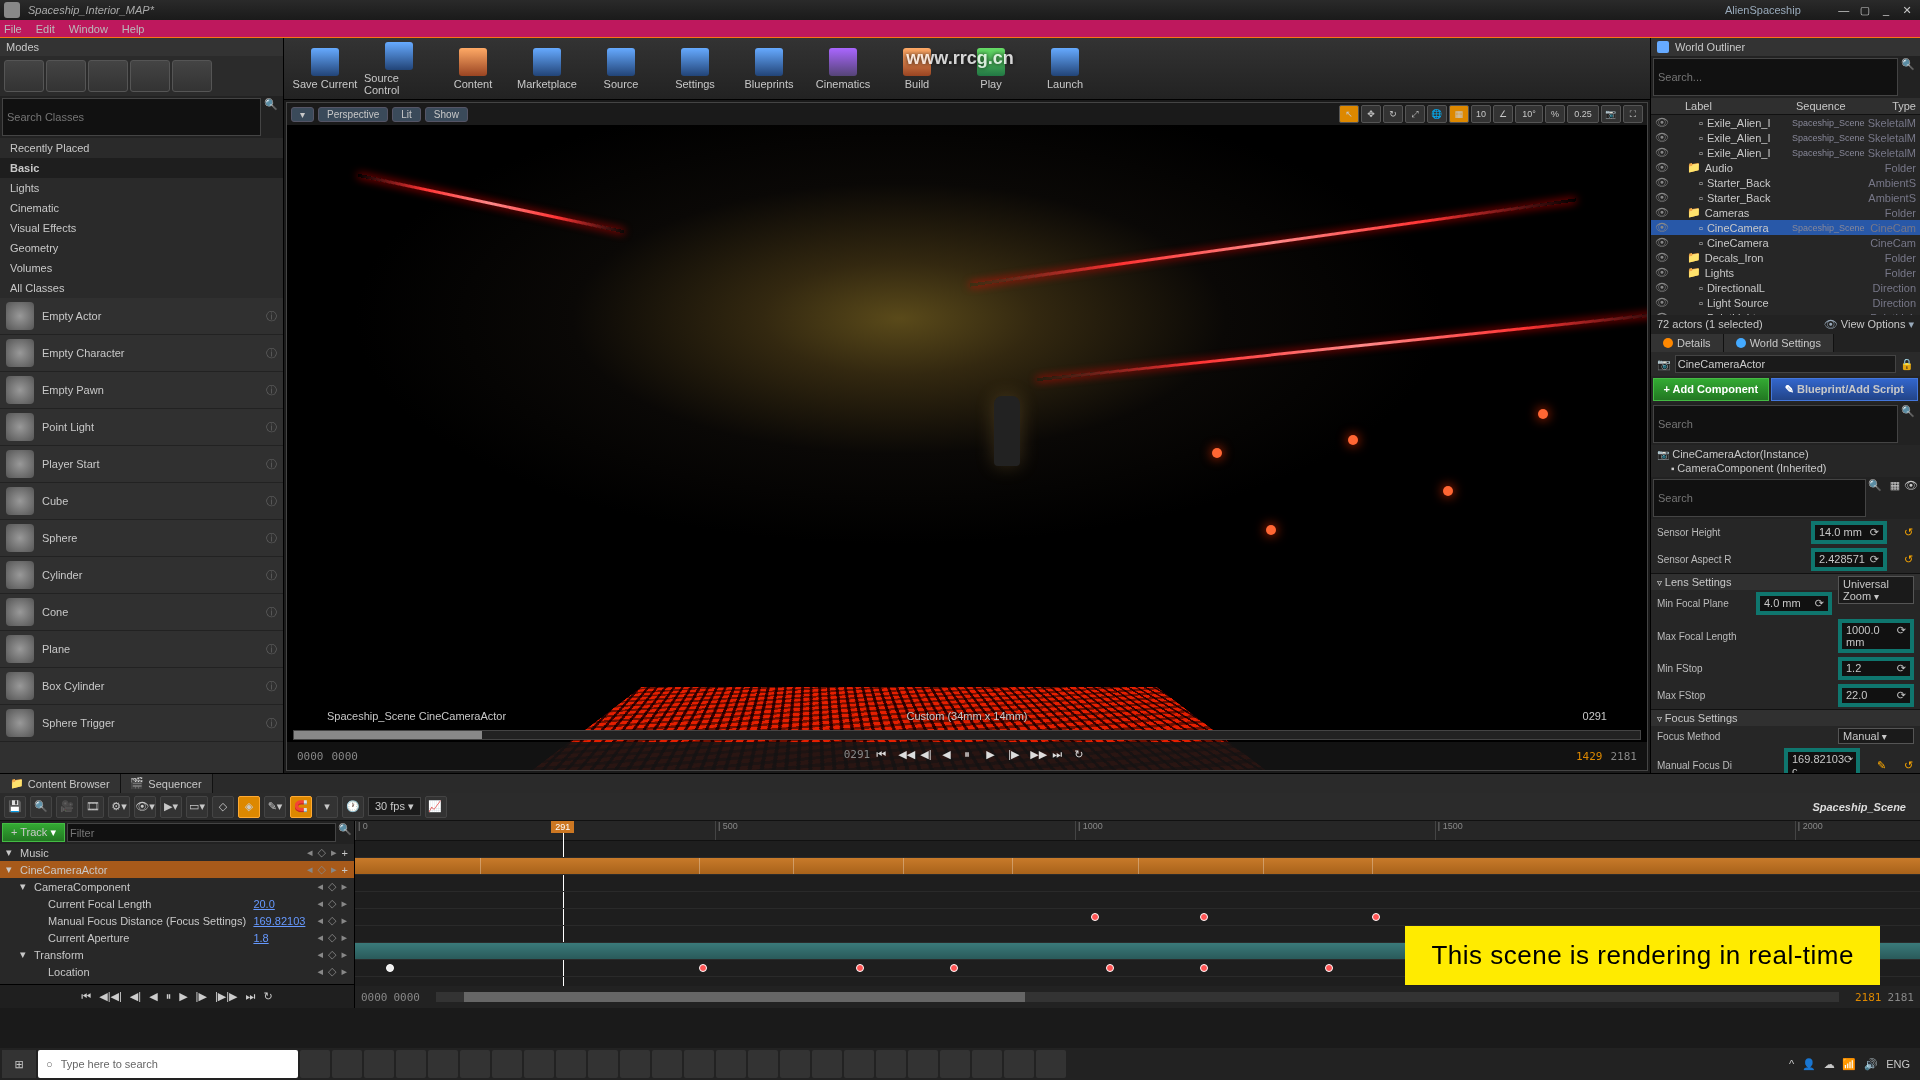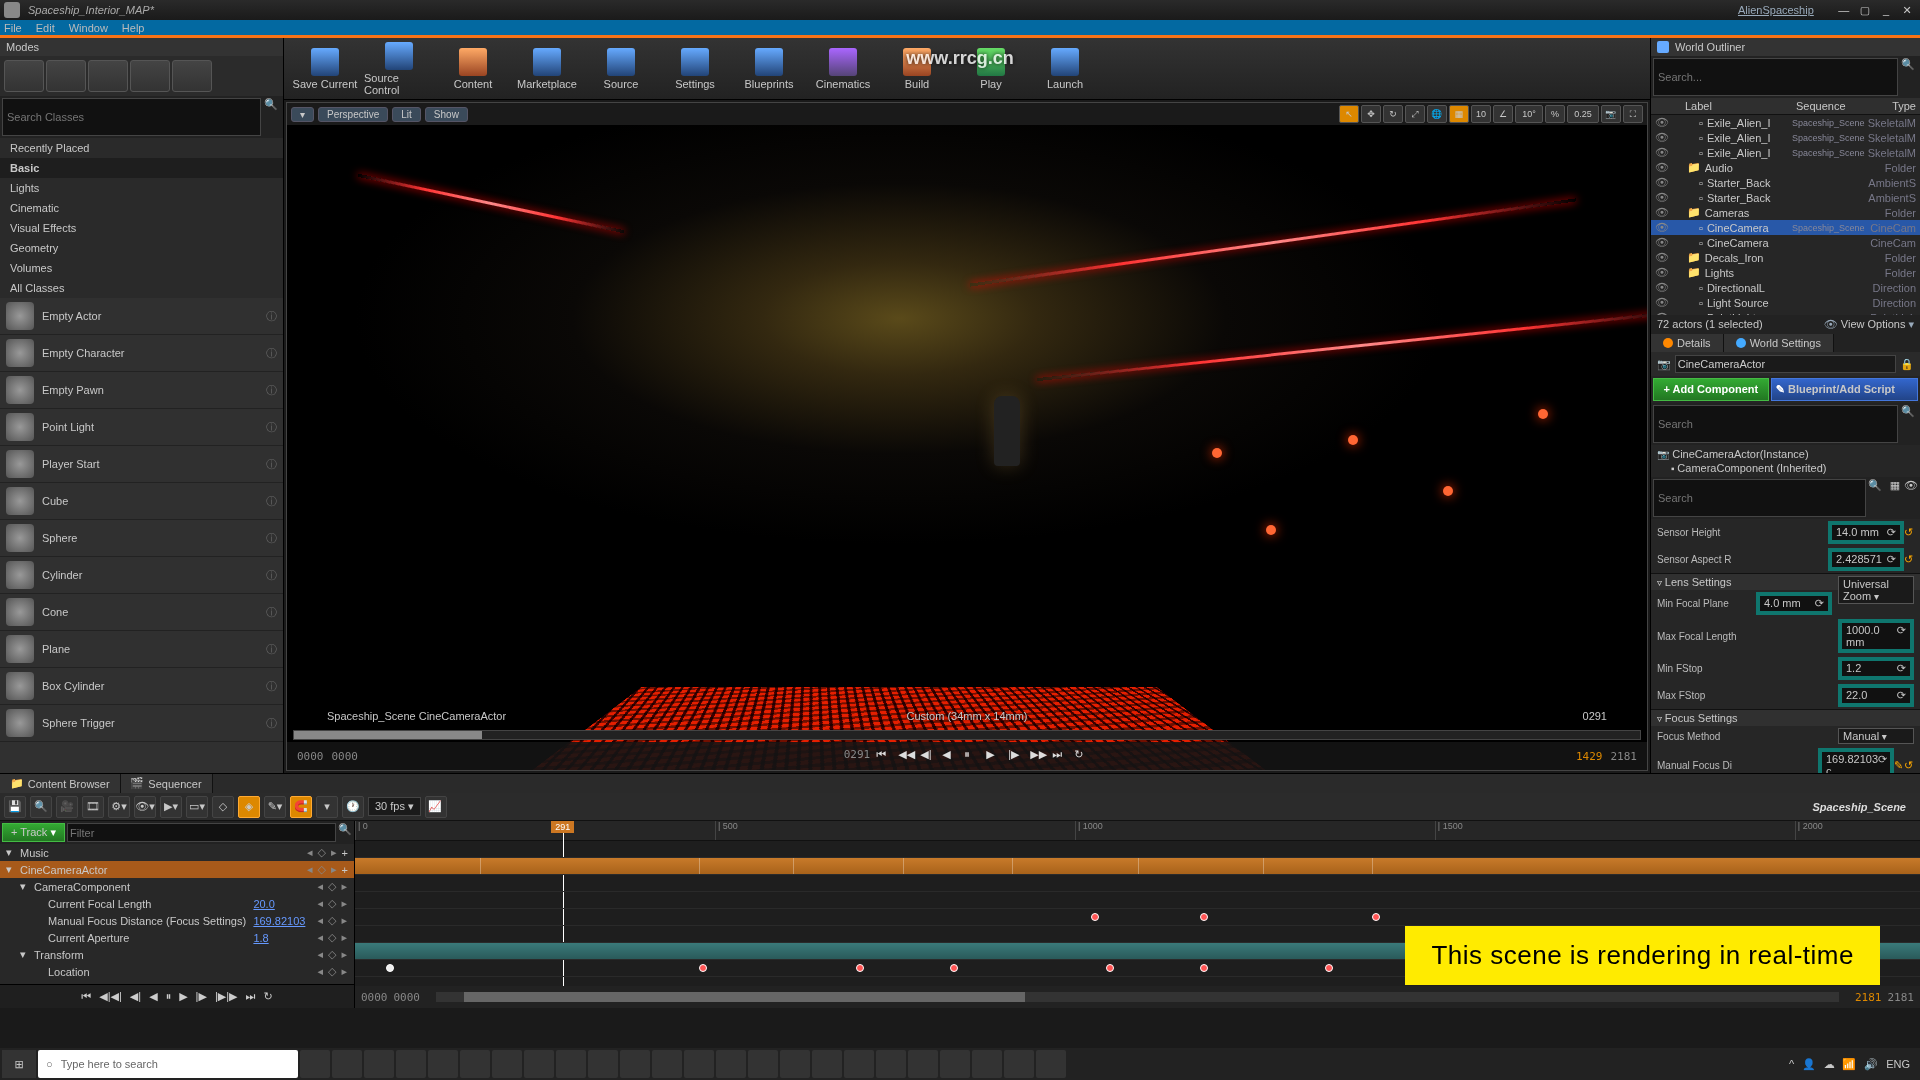--- a/index.html
+++ b/index.html
@@ -3,24 +3,24 @@
 <meta charset="utf-8">
 <style>
 * { margin:0; padding:0; box-sizing:border-box; font-family:"Segoe UI",Tahoma,sans-serif; font-size:11px; color:#c8c8c8; user-select:none; }
 body { background:#1a1a1a; width:1920px; height:1080px; overflow:hidden; }
 
 
 .titlebar { height:20px; background:linear-gradient(#2a2a2a,#1a1a1a); display:flex; align-items:center; padding:0 4px; }
 .titlebar .logo { width:16px; height:16px; background:#888; border-radius:3px; margin-right:8px; }
 .titlebar .doc { font-style:italic; color:#aaa; }
 .titlebar .spacer { flex:1; }
-.titlebar .proj { color:#9ab; margin-right:21px;text-decoration:underline; }
+.titlebar .proj { color:#9ab; margin-right:34px; }
 .titlebar .winbtns span { display:inline-block; width:18px; text-align:center; cursor:pointer; }
 
-.menubar { height:18px; background:#0369a1; display:flex; align-items:center; padding-left:4px; gap:14px; border-bottom:3px solid #f97316; }
+.menubar { height:18px; background:#be185d; display:flex; align-items:center; padding-left:4px; gap:14px; border-bottom:1px solid #f97316; }
 .menubar span { color:#bbb; cursor:pointer; }
 
 .row { display:flex; }
 
 
 .left { width:284px; background:#252525; display:flex; flex-direction:column; border-right:1px solid #000; }
 .modes-hdr { background:#333; padding:3px 6px; display:flex; align-items:center; }
 .modes-row { display:flex; gap:2px; padding:4px; background:#2b2b2b; }
 .mode-btn { width:40px; height:32px; background:linear-gradient(#444,#333); border:1px solid #555; border-radius:3px; }
 .search { display:flex; padding:2px; background:#222; }
@@ -88,26 +88,26 @@
 .ol-foot { display:flex; padding:3px 6px; background:#222; }
 .ol-foot .r2 { margin-left:auto; color:#9ab; cursor:pointer; }
 
 .tabs2 { display:flex; background:#222; }
 .tabs2 div { padding:3px 12px; background:#333; border-right:1px solid #111; cursor:pointer; display:flex; align-items:center; gap:4px; }
 .tabs2 .ic3 { width:10px;height:10px;border-radius:50%; }
 .actor-name { background:#2a2a2a; padding:3px 6px; display:flex; align-items:center; gap:4px; }
 .actor-name input { flex:1; background:#1a1a1a; border:1px solid #444; padding:2px; color:#ccc; }
 .btns2 { display:flex; gap:2px; padding:2px; }
 .btn-add { flex:1; background:linear-gradient(#3a3,#272); border:1px solid #4b4; padding:4px; text-align:center; font-weight:bold; color:#fff; cursor:pointer; }
-.btn-bp { flex:1.3; background:linear-gradient(#36c,#248); border:1px solid #47d; padding:4px; font-weight:bold; color:#fff; cursor:pointer; }
+.btn-bp { flex:1.3; background:linear-gradient(#36c,#248); border:1px solid #47d; padding:4px; text-align:center; font-weight:bold; color:#fff; cursor:pointer; }
 .comp-tree { background:#262626; padding:2px 6px; }
 .comp-tree div { padding:1px 0; font-size:10px; }
 
 .prop-list { flex:1; overflow:auto; background:#262626; }
-.prop-row { display:flex; align-items:center; padding:2px 6px; gap:0; }
+.prop-row { display:flex; align-items:center; padding:2px 6px; gap:17px; }
 .prop-row .lbl { flex:1; font-size:10px; color:#bbb; }
 .prop-row .val { width:76px; background:#111; border:4px solid #0f766e; padding:1px 4px; font-size:10px; display:flex; }
 .prop-row .val span:first-child { flex:1 }
 .prop-row .rs { width:10px; color:#fa0; }
 .cat-hdr { background:#303030; padding:2px 6px; font-size:10px; color:#ddd; border-top:1px solid #111; }
 .drop { width:76px; background:#1a1a1a; border:1px solid #555; padding:1px 4px; font-size:10px; }
 
 
 .bottom { height:235px; background:#232323; display:flex; flex-direction:column; border-top:1px solid #000; }
 .bot-tabs { display:flex; background:#2a2a2a; }

